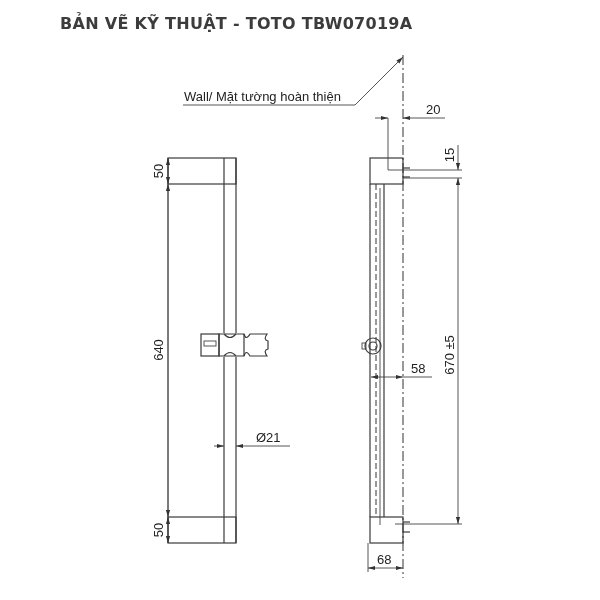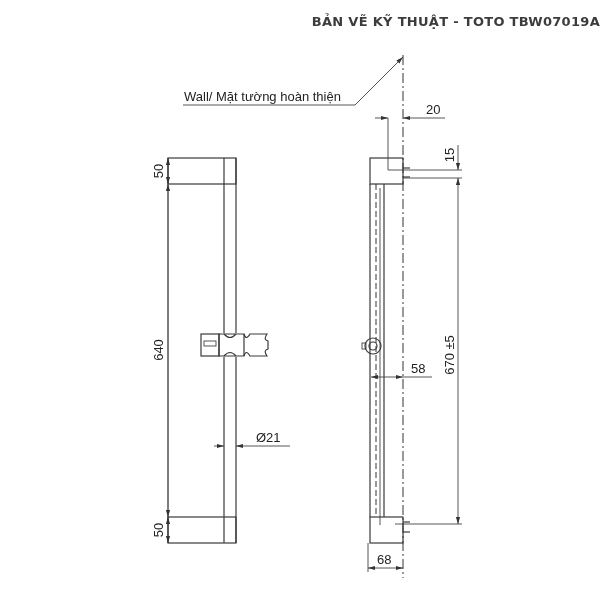--- a/index.html
+++ b/index.html
@@ -1,21 +1,21 @@
 <!DOCTYPE html>
 <html><head>
   <meta charset="utf-8">
   <style>
     html, body { margin: 0; padding: 0; background: #ffffff; }
     body { width: 600px; height: 600px; position: relative; overflow: hidden; }
     .title {
       position: absolute; left: 0; top: 14px; width: 600px;
-      text-align: right; padding-left: 60px; box-sizing: border-box;
+      text-align: left; padding-left: 60px; box-sizing: border-box;
       font-family: "DejaVu Sans", sans-serif; font-weight: bold;
-      font-size: 13px; color: #3c3c3c; letter-spacing: 0.3px;
+      font-size: 16px; color: #3c3c3c; letter-spacing: 0.3px;
     }
     svg { position: absolute; left: 0; top: 0; }
     .dim-text { font-family: "Liberation Sans", sans-serif; font-size: 13px; fill: #222; }
     .line { stroke: #3a3a3a; stroke-width: 1.2; fill: none; }
     .thin { stroke: #444; stroke-width: 0.9; fill: none; }
     .center { stroke: #333; stroke-width: 1; stroke-dasharray: 10 3 2 3; fill: none; }
     .hidden { stroke: #333; stroke-width: 1; stroke-dasharray: 6 3; fill: none; }
   </style>
 </head>
 <body>

